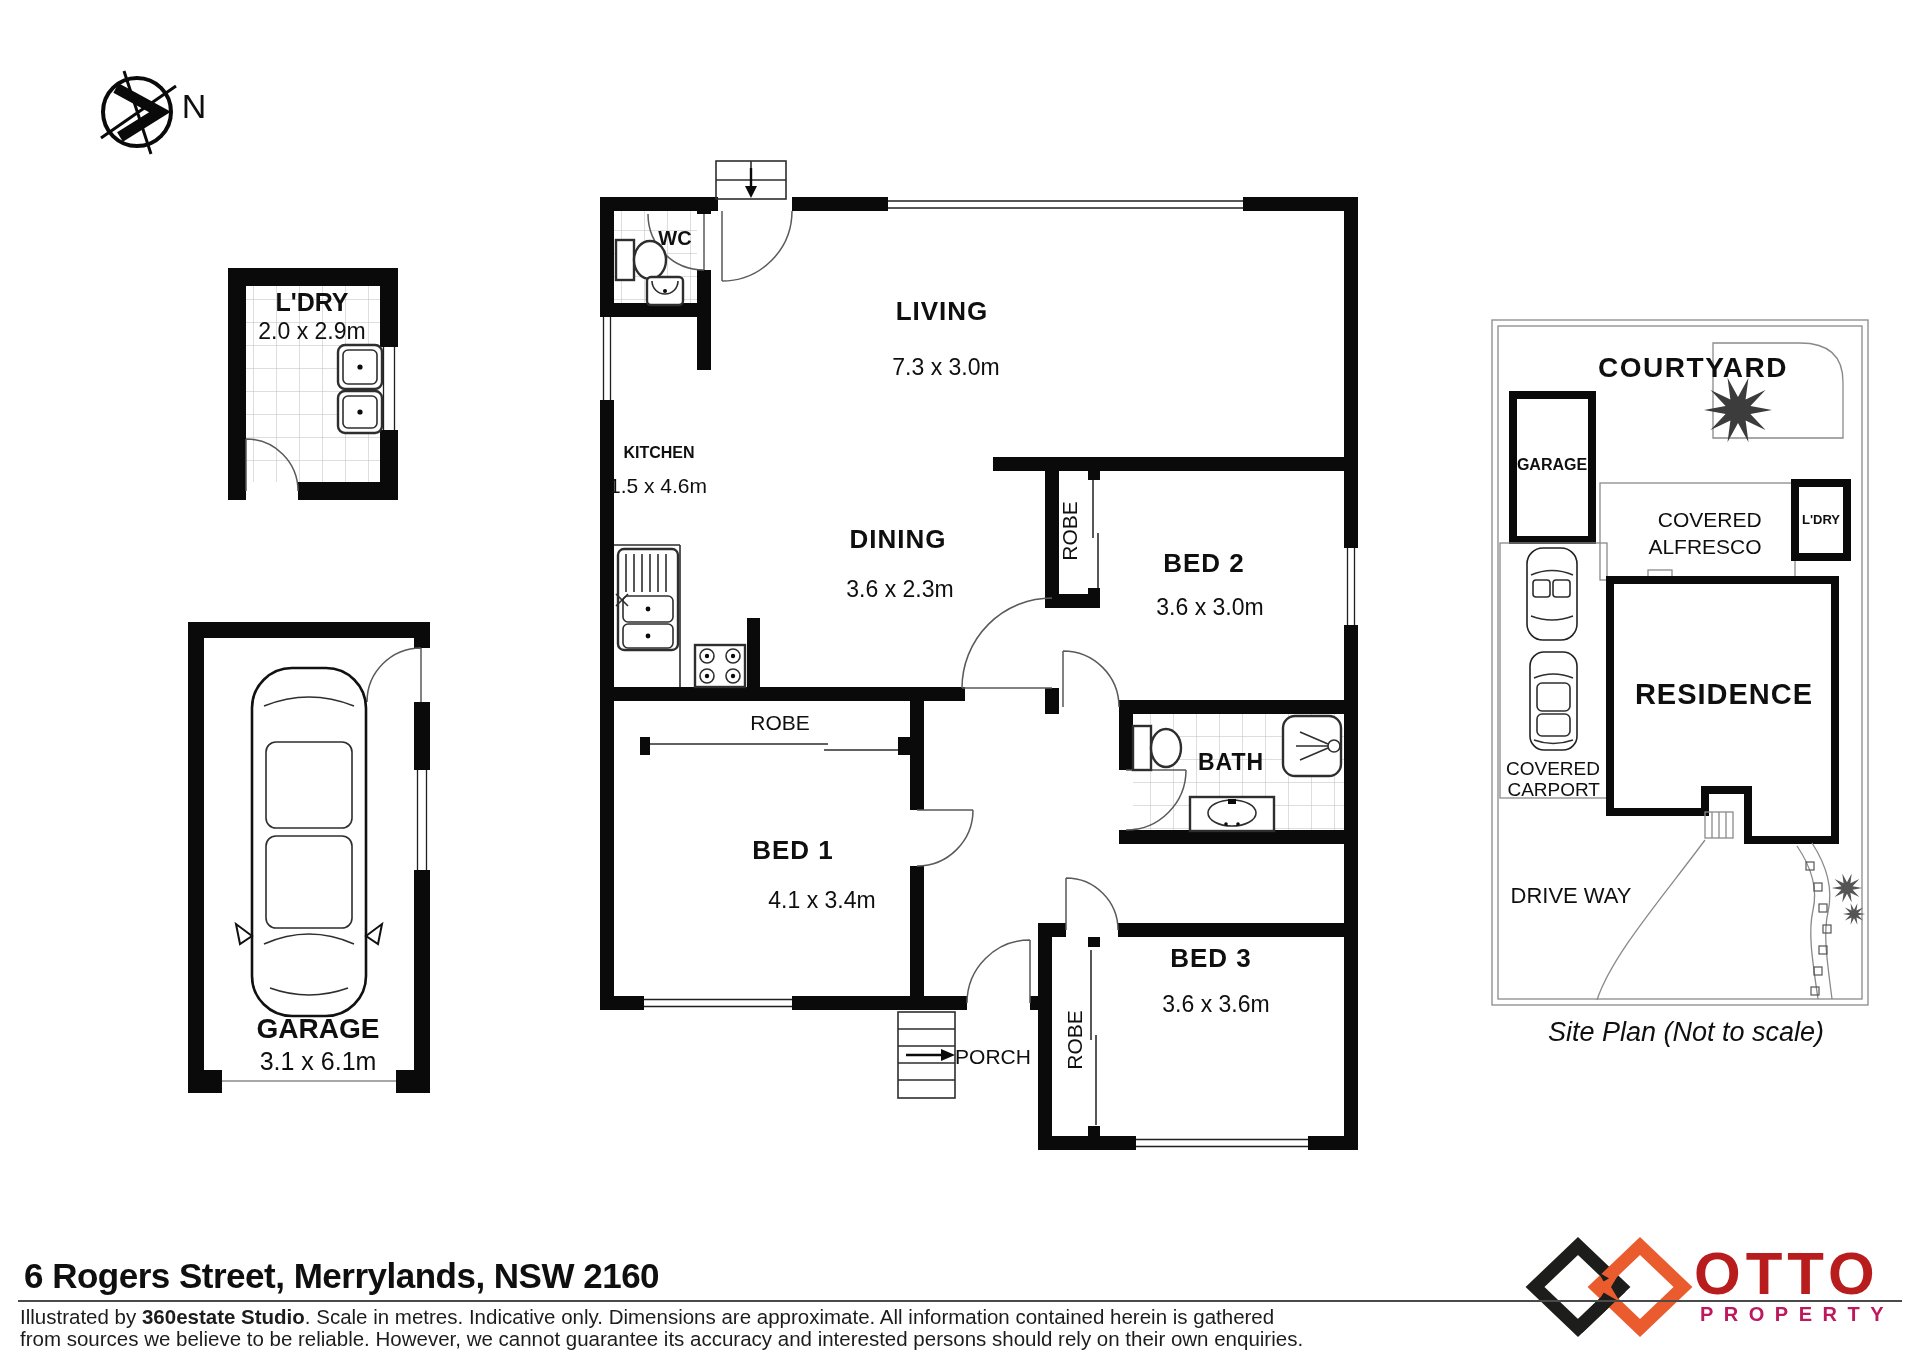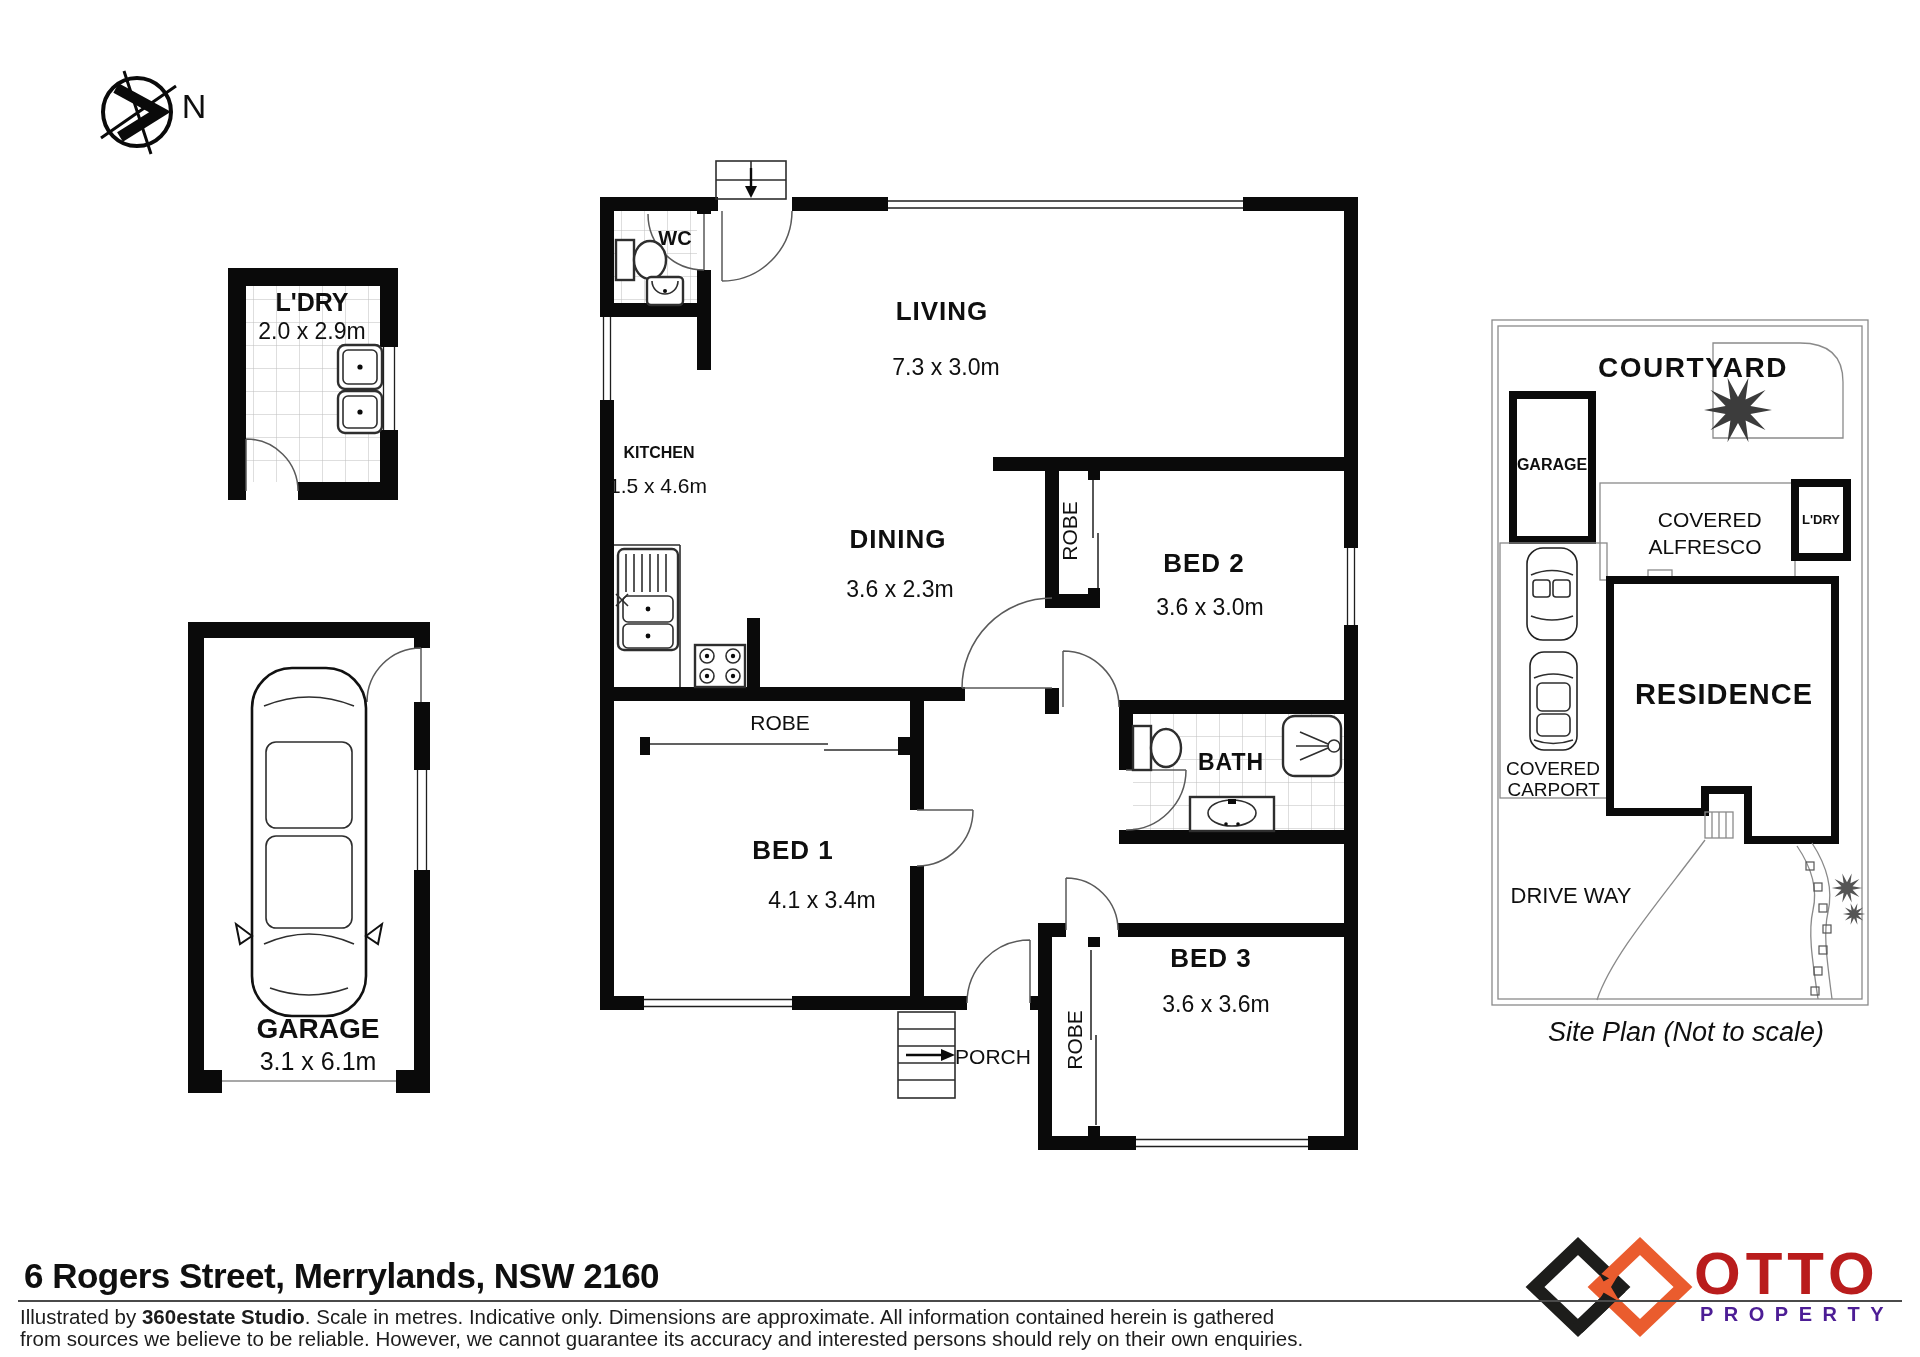--- a/index.html
+++ b/index.html
@@ -315,13 +315,13 @@
 <div class="lbl" style="left:1686px;top:1032px;font-size:27px;font-style:italic;">Site Plan (Not to scale)</div>
 
 <div class="abs b" style="left:24px;top:1256px;font-size:35px;letter-spacing:-0.5px;">6 Rogers Street, Merrylands, NSW 2160</div>
 <div class="abs" style="left:18px;top:1300px;width:1884px;height:2px;background:#4a4a4a;"></div>
 <div class="abs" style="left:20px;top:1306px;font-size:20.5px;line-height:21.5px;color:#1c1c1c;">
   <div><span>Illustrated by </span><span class="b">360estate Studio</span><span>. Scale in metres. Indicative only. Dimensions are approximate. All information contained herein is gathered</span></div>
   <div>from sources we believe to be reliable. However, we cannot guarantee its accuracy and interested persons should rely on their own enquiries.</div>
 </div>
 
 <div class="abs b" style="left:1694px;top:1244px;font-size:60px;letter-spacing:5px;color:#b91c1c;line-height:1;">OTTO</div>
-<div class="abs b" style="left:1700px;top:1303px;font-size:20px;letter-spacing:10.5px;color:#4c1d95;">PROPERTY</div>
+<div class="abs b" style="left:1700px;top:1303px;font-size:20px;letter-spacing:10.5px;color:#be185d;">PROPERTY</div>
 
 </body></html>

